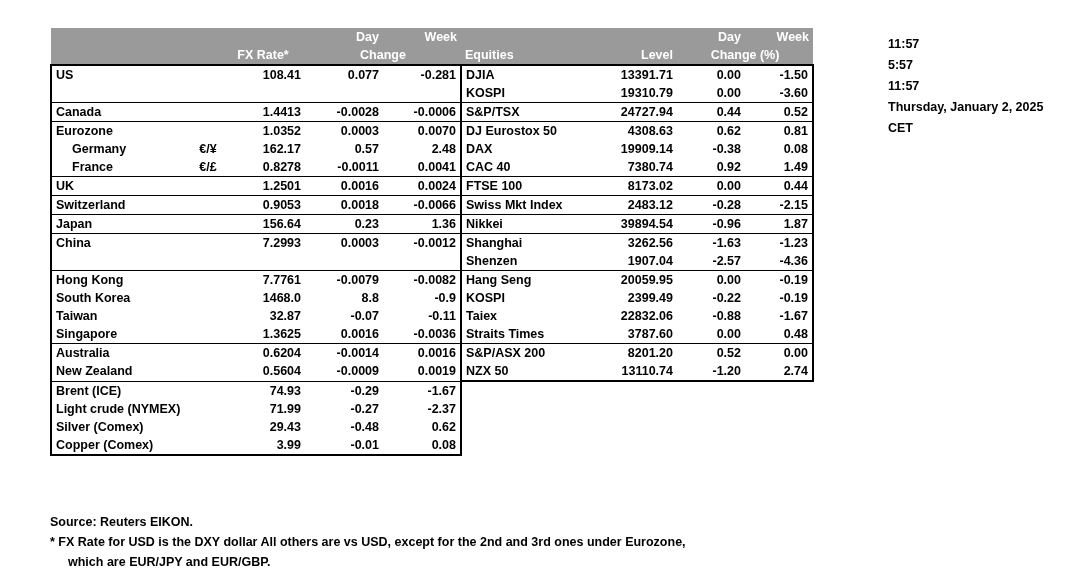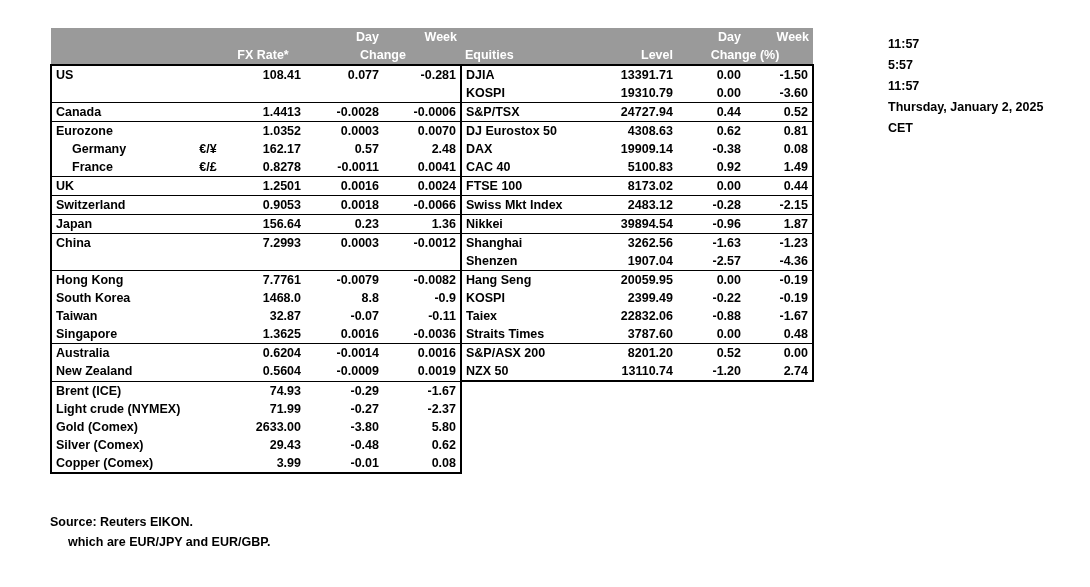--- a/index.html
+++ b/index.html
@@ -189,21 +189,21 @@
           <td class="num" style="border-top: none; border-bottom: none;">-0.38</td>
           <td class="num bd-outer-r" style="border-top: none; border-bottom: none;">0.08</td>
         </tr>
         <tr>
           <td class="bd-outer-l indent" style="border-top: none; border-bottom: none;">France</td>
           <td class="ctr" style="border-top: none; border-bottom: none;">€/£</td>
           <td class="num" style="border-top: none; border-bottom: none;">0.8278</td>
           <td class="num" style="border-top: none; border-bottom: none;">-0.0011</td>
           <td class="num" style="border-top: none; border-bottom: none;">0.0041</td>
           <td class="sep-l" style="border-top: none; border-bottom: none;">CAC 40</td>
-          <td class="num" style="border-top: none; border-bottom: none;">5100.83</td>
+          <td class="num" style="border-top: none; border-bottom: none;">7380.74</td>
           <td class="num" style="border-top: none; border-bottom: none;">0.92</td>
           <td class="num bd-outer-r" style="border-top: none; border-bottom: none;">1.49</td>
         </tr>
         <tr>
           <td class="bd-outer-l" style="border-top: 1px solid rgb(0, 0, 0); border-bottom: none;">UK</td>
           <td class="ctr" style="border-top: 1px solid rgb(0, 0, 0); border-bottom: none;"></td>
           <td class="num" style="border-top: 1px solid rgb(0, 0, 0); border-bottom: none;">1.2501</td>
           <td class="num" style="border-top: 1px solid rgb(0, 0, 0); border-bottom: none;">0.0016</td>
           <td class="num" style="border-top: 1px solid rgb(0, 0, 0); border-bottom: none;">0.0024</td>
           <td class="sep-l" style="border-top: 1px solid rgb(0, 0, 0); border-bottom: none;">FTSE 100</td>
@@ -337,31 +337,20 @@
           <td class="ctr" style="border-top: none; border-bottom: none;"></td>
           <td class="num" style="border-top: none; border-bottom: none;">71.99</td>
           <td class="num" style="border-top: none; border-bottom: none;">-0.27</td>
           <td class="num" style="border-top: none; border-bottom: none; border-right: 2px solid rgb(0, 0, 0);">-2.37</td>
           <td class="sep-l" style="border-top: none; border-bottom: none; border-left: none;"></td>
           <td class="num" style="border-top: none; border-bottom: none;"></td>
           <td class="num" style="border-top: none; border-bottom: none;"></td>
           <td class="num bd-outer-r" style="border-top: none; border-bottom: none; border-right: none;"></td>
         </tr>
         <tr>
-          <td class="bd-outer-l" style="border-top: none; border-bottom: none;">Gold (Comex)</td>
-          <td class="ctr" style="border-top: none; border-bottom: none;"></td>
-          <td class="num" style="border-top: none; border-bottom: none;">2633.00</td>
-          <td class="num" style="border-top: none; border-bottom: none;">-3.80</td>
-          <td class="num" style="border-top: none; border-bottom: none; border-right: 2px solid rgb(0, 0, 0);">5.80</td>
-          <td class="sep-l" style="border-top: none; border-bottom: none; border-left: none;"></td>
-          <td class="num" style="border-top: none; border-bottom: none;"></td>
-          <td class="num" style="border-top: none; border-bottom: none;"></td>
-          <td class="num bd-outer-r" style="border-top: none; border-bottom: none; border-right: none;"></td>
-        </tr>
-        <tr>
           <td class="bd-outer-l" style="border-top: none; border-bottom: none;">Silver (Comex)</td>
           <td class="ctr" style="border-top: none; border-bottom: none;"></td>
           <td class="num" style="border-top: none; border-bottom: none;">29.43</td>
           <td class="num" style="border-top: none; border-bottom: none;">-0.48</td>
           <td class="num" style="border-top: none; border-bottom: none; border-right: 2px solid rgb(0, 0, 0);">0.62</td>
           <td class="sep-l" style="border-top: none; border-bottom: none; border-left: none;"></td>
           <td class="num" style="border-top: none; border-bottom: none;"></td>
           <td class="num" style="border-top: none; border-bottom: none;"></td>
           <td class="num bd-outer-r" style="border-top: none; border-bottom: none; border-right: none;"></td>
         </tr>
@@ -382,16 +371,17 @@
   <div id="clockbox">
     <div>11:57</div>
     <div>5:57</div>
     <div>11:57</div>
     <div>Thursday, January 2, 2025</div>
     <div>CET</div>
   </div>
 
   <div id="notes">
     <div>Source:  Reuters EIKON.</div>
+    <div>* FX Rate for USD is the DXY dollar  All others are vs USD, except for the 2nd and 3rd ones under Eurozone,</div>
     <div class="n-indent">which are EUR/JPY and EUR/GBP.</div>
   </div>
 
 </div>
 
 </body></html>

